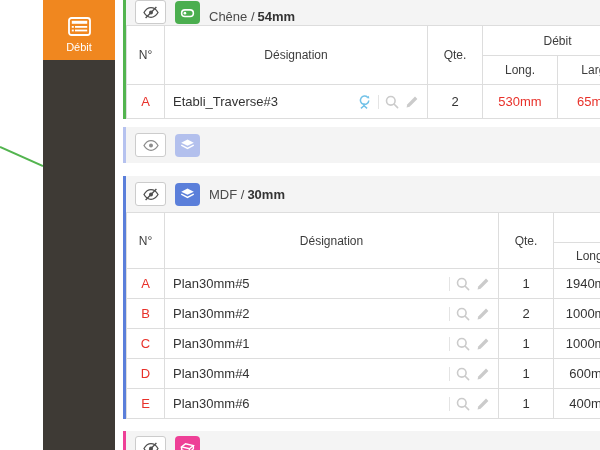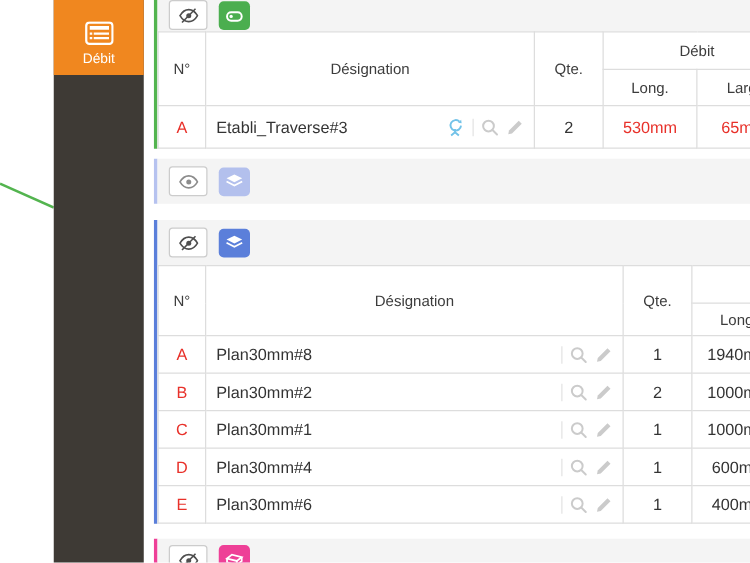--- a/index.html
+++ b/index.html
@@ -104,20 +104,23 @@
           <circle cx="8" cy="6.5" r="2" fill="#4f4f4f"></circle>
           <line x1="2.6" y1="12" x2="13.4" y2="1" stroke="#4f4f4f" stroke-width="1.3"></line>
         </svg>
       </button>
       <span class="mat-icon green">
         <svg width="19" height="18" viewBox="0 0 24 23">
           <rect x="4.5" y="7.5" width="15" height="8.5" rx="4.2" fill="none" stroke="#fff" stroke-width="2"></rect>
           <circle cx="8.7" cy="11.7" r="1.7" fill="#fff"></circle>
         </svg>
       </span>
+      <span class="mat-title">
+        <span>Chêne /</span><b>54mm</b>
+      </span>
     </div>
     <table class="t1">
       <colgroup>
           <col style="width:38px">
           <col style="width:263px">
           <col style="width:55px">
           <col style="width:75px">
           <col style="width:75px">
         </colgroup>
       <thead>
@@ -188,20 +191,23 @@
           <circle cx="8" cy="6.5" r="2" fill="#4f4f4f"></circle>
           <line x1="2.6" y1="12" x2="13.4" y2="1" stroke="#4f4f4f" stroke-width="1.3"></line>
         </svg>
       </button>
       <span class="mat-icon blue">
         <svg width="19" height="18" viewBox="0 0 24 23">
           <path d="M12 4.5l8 4-8 4-8-4z" fill="#fff"></path>
           <path d="M4 11.8l8 4 8-4" fill="none" stroke="#fff" stroke-width="1.8"></path>
         </svg>
       </span>
+      <span class="mat-title">
+        <span>MDF /</span><b>30mm</b>
+      </span>
     </div>
     <table class="t2">
       <colgroup>
           <col style="width:38px">
           <col style="width:334px">
           <col style="width:55px">
           <col style="width:75px">
         </colgroup>
       <thead>
         <tr class="r1">
@@ -213,21 +219,21 @@
         <tr class="r2">
           <th>Long.</th>
 
         </tr>
       </thead>
       <tbody>
         <tr>
           <td class="red">A</td>
           <td class="des">
               <span class="des-flex">
-            <span>Plan30mm#8</span>
+            <span>Plan30mm#5</span>
             <span class="row-icons">
               <span class="vdiv"></span>
               <svg width="14" height="14" viewBox="0 0 14 14">
                     <circle cx="5.8" cy="5.8" r="4.3" fill="none" stroke="#cbcbcb" stroke-width="1.6"></circle>
                     <line x1="9.2" y1="9.2" x2="12.6" y2="12.6" stroke="#cbcbcb" stroke-width="1.6" stroke-linecap="round"></line>
                   </svg>
               <svg width="14" height="14" viewBox="0 0 14 14">
                     <path d="M10 1.6l2.4 2.4L4.6 11.8 1.6 12.4l.6-3z" fill="#cbcbcb"></path>
                   </svg>
             </span>

